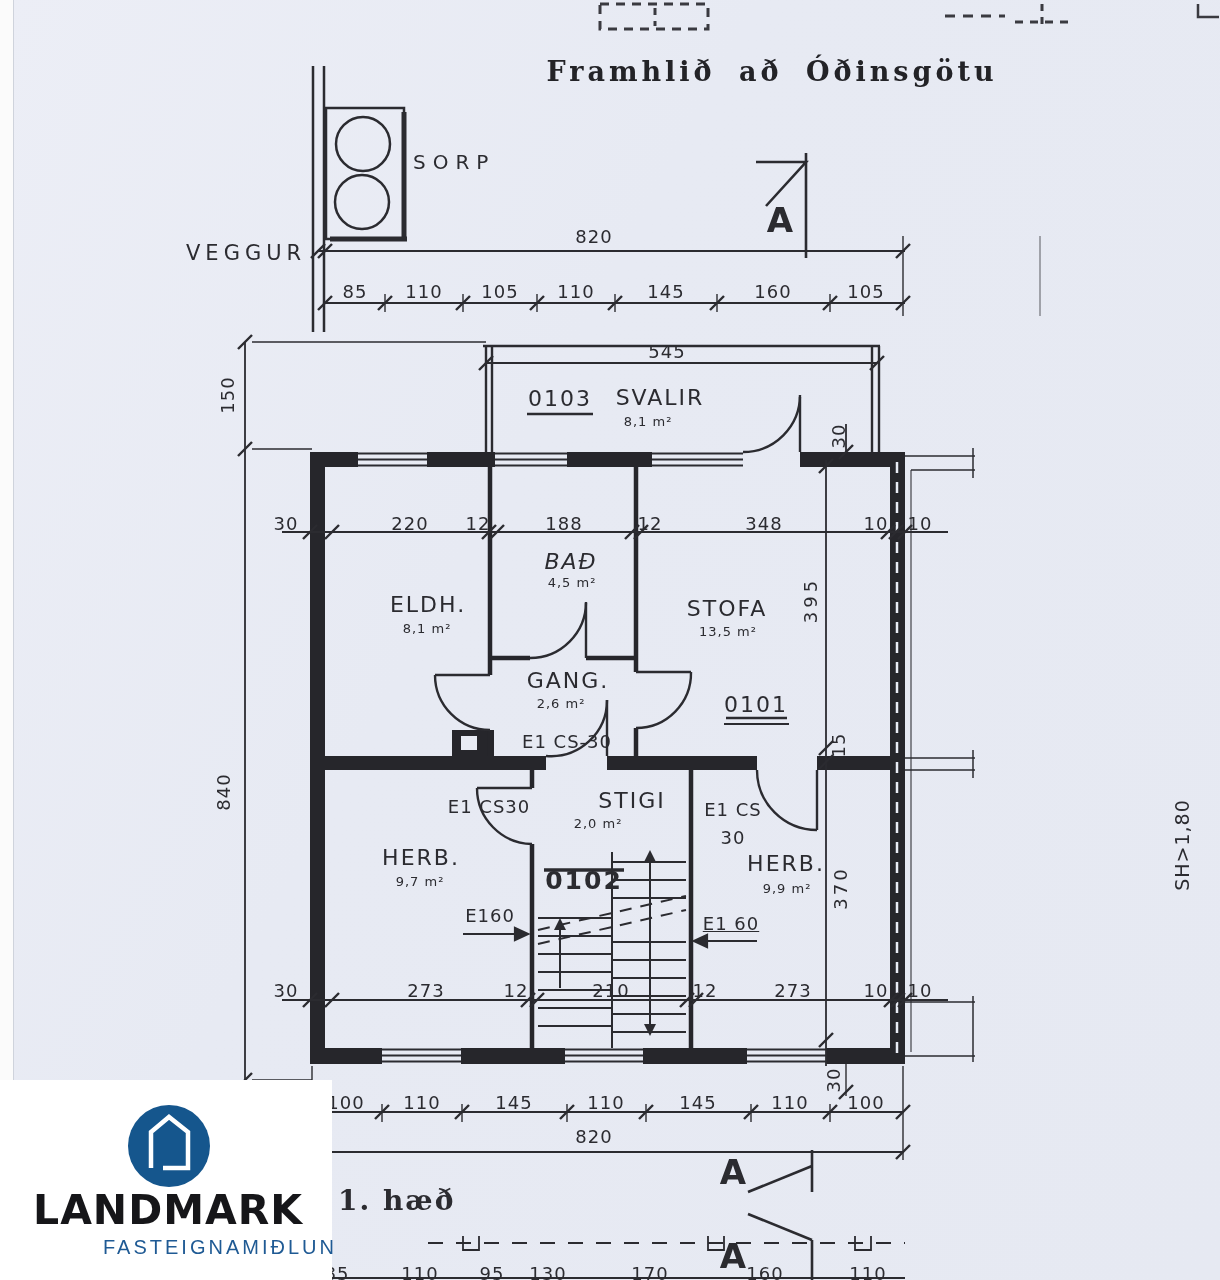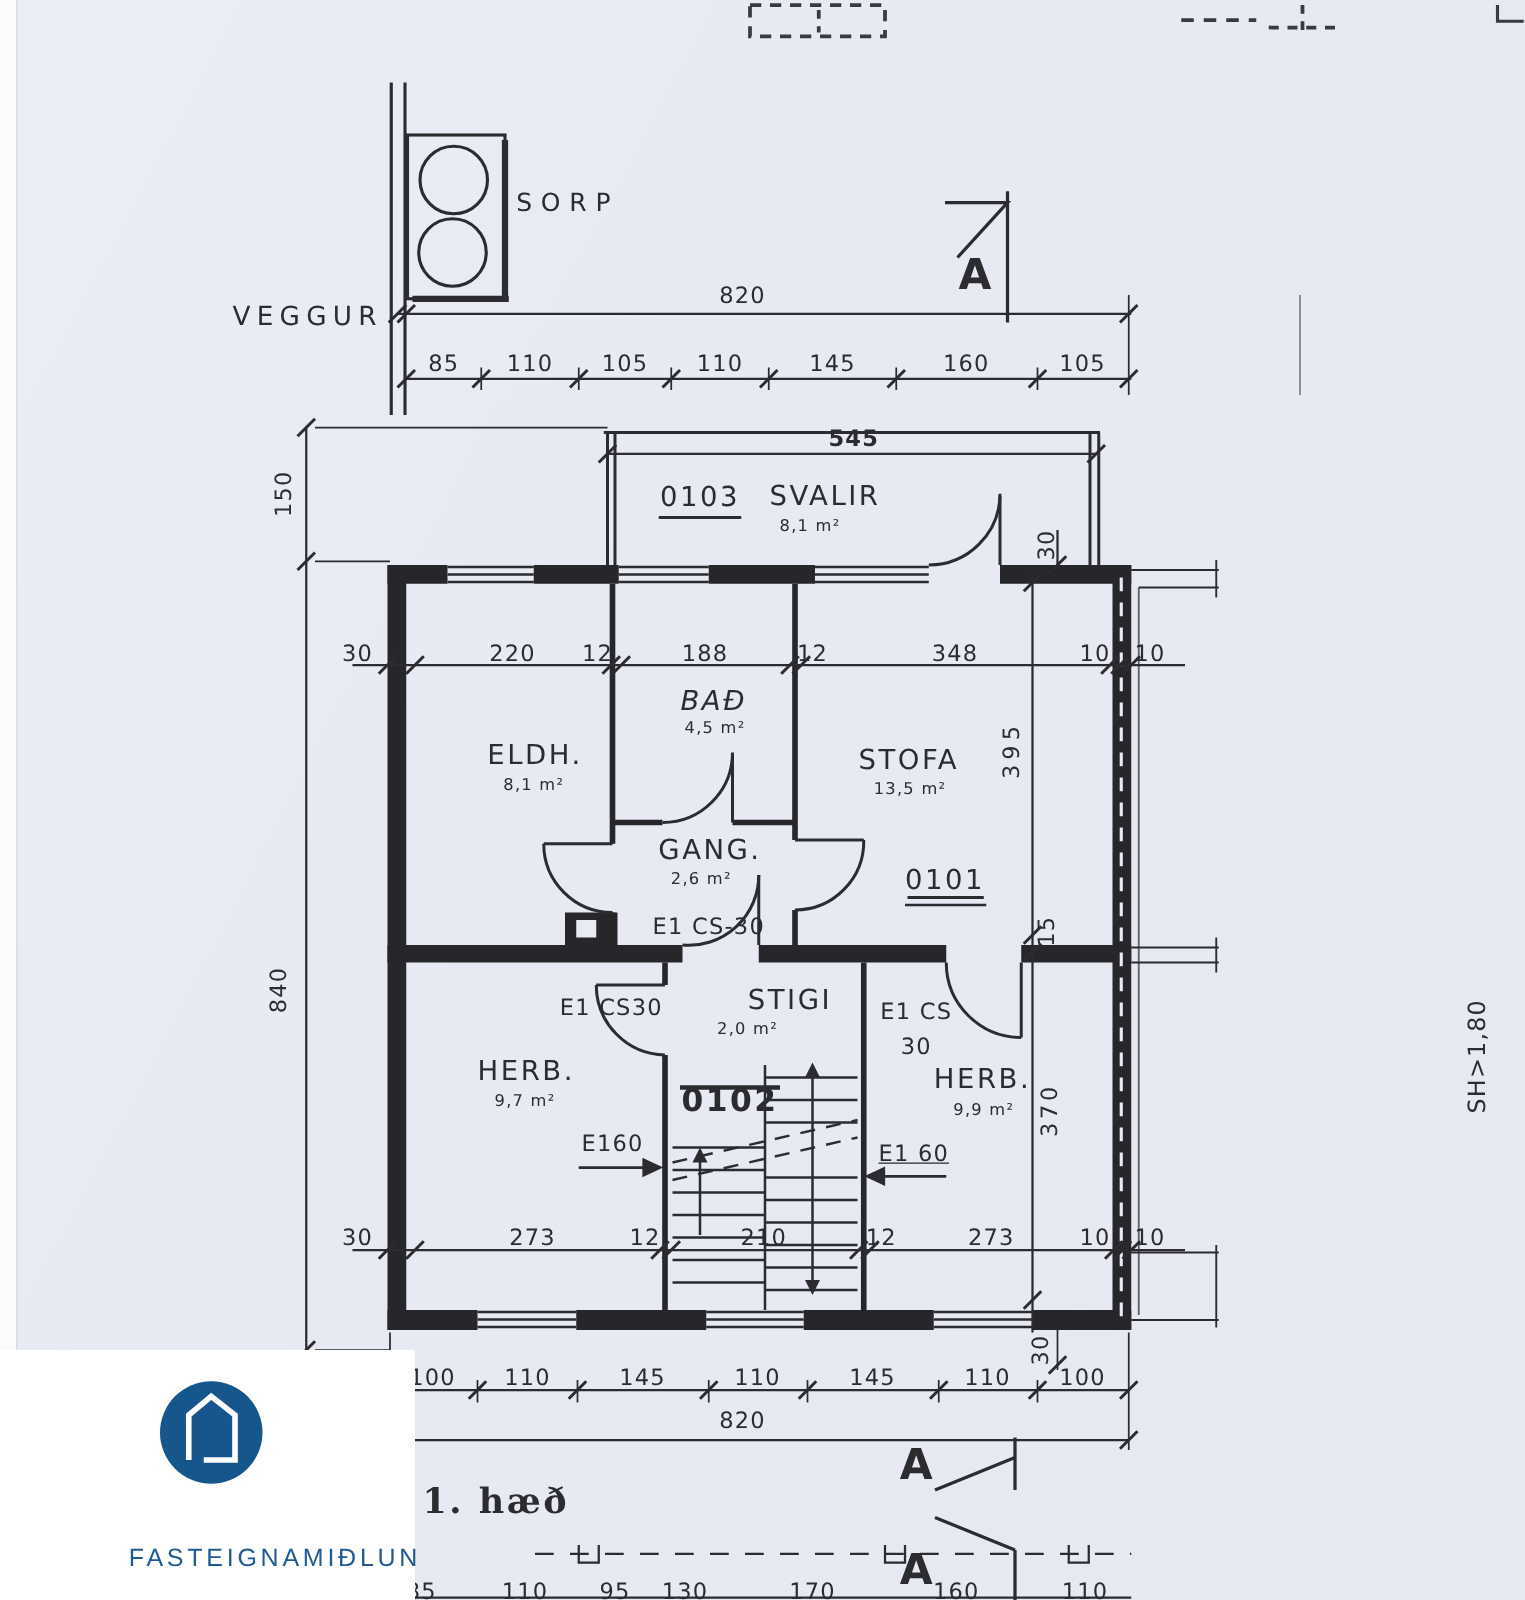--- a/index.html
+++ b/index.html
@@ -298,39 +298,40 @@
       <path d="M855,1236 v14 h16 v-14" stroke-width="1.8"></path>
       <line x1="310" y1="1278" x2="905" y2="1278" stroke-width="1.8"></line>
     </g>
 
     <g stroke="#b9bdc6" stroke-width="1.6">
       <line x1="303" y1="1086" x2="303" y2="1164"></line>
       <line x1="296" y1="1162" x2="310" y2="1150"></line>
     </g>
   </svg>
 
+  <div class="t title c" style="left:772px;top:56px;">Framhlið að Óðinsgötu</div>
 
   <div class="t sorp" style="left:413px;top:150px;">SORP</div>
   <div class="t veggur" style="left:186px;top:241px;">VEGGUR</div>
 
   <div class="t dim c" style="left:594px;top:226px;">820</div>
   <div class="t dim c" style="left:355px;top:281px;">85</div>
   <div class="t dim c" style="left:424px;top:281px;">110</div>
   <div class="t dim c" style="left:500px;top:281px;">105</div>
   <div class="t dim c" style="left:576px;top:281px;">110</div>
   <div class="t dim c" style="left:666px;top:281px;">145</div>
   <div class="t dim c" style="left:773px;top:281px;">160</div>
   <div class="t dim c" style="left:866px;top:281px;">105</div>
 
   <div class="t alet c" style="left:780px;top:200px;">A</div>
 
   <div class="t dim rot" style="left:227px;top:395px;">150</div>
   <div class="t dim rot" style="left:223px;top:792px;">840</div>
 
-  <div class="t dim c" style="left:683px;top:341px;font-weight:bold;">545</div>
+  <div class="t dim c" style="left:667px;top:341px;">545</div>
   <div class="t rid c" style="left:560px;top:386px;">0103</div>
   <div class="t room c" style="left:660px;top:385px;">SVALIR</div>
   <div class="t area c" style="left:648px;top:414px;">8,1 m²</div>
   <div class="t dim rot" style="left:838px;top:436px;">30</div>
 
   <div class="t dim c" style="left:286px;top:513px;">30</div>
   <div class="t dim c" style="left:410px;top:513px;">220</div>
   <div class="t dim c" style="left:478px;top:513px;">12</div>
   <div class="t dim c" style="left:564px;top:513px;">188</div>
   <div class="t dim c" style="left:650px;top:513px;">12</div>
@@ -402,14 +403,15 @@
   <div class="t dim c" style="left:765px;top:1263px;">160</div>
   <div class="t dim c" style="left:868px;top:1263px;">110</div>
 
   <div class="logo-box">
     
   </div>
   <svg class="plan" width="1220" height="1280" viewBox="0 0 1220 1280" style="pointer-events:none;">
     <circle cx="169" cy="1146" r="41" fill="#15568d"></circle>
     <path d="M151,1168 L151,1132 L169,1117 L188,1132 L188,1168 L163,1168" fill="none" stroke="#ffffff" stroke-width="4.5"></path>
   </svg>
+  <div class="logo-name">LANDMARK</div>
   <div class="logo-sub">FASTEIGNAMIÐLUN</div>
 </div>
 
 </body></html>

